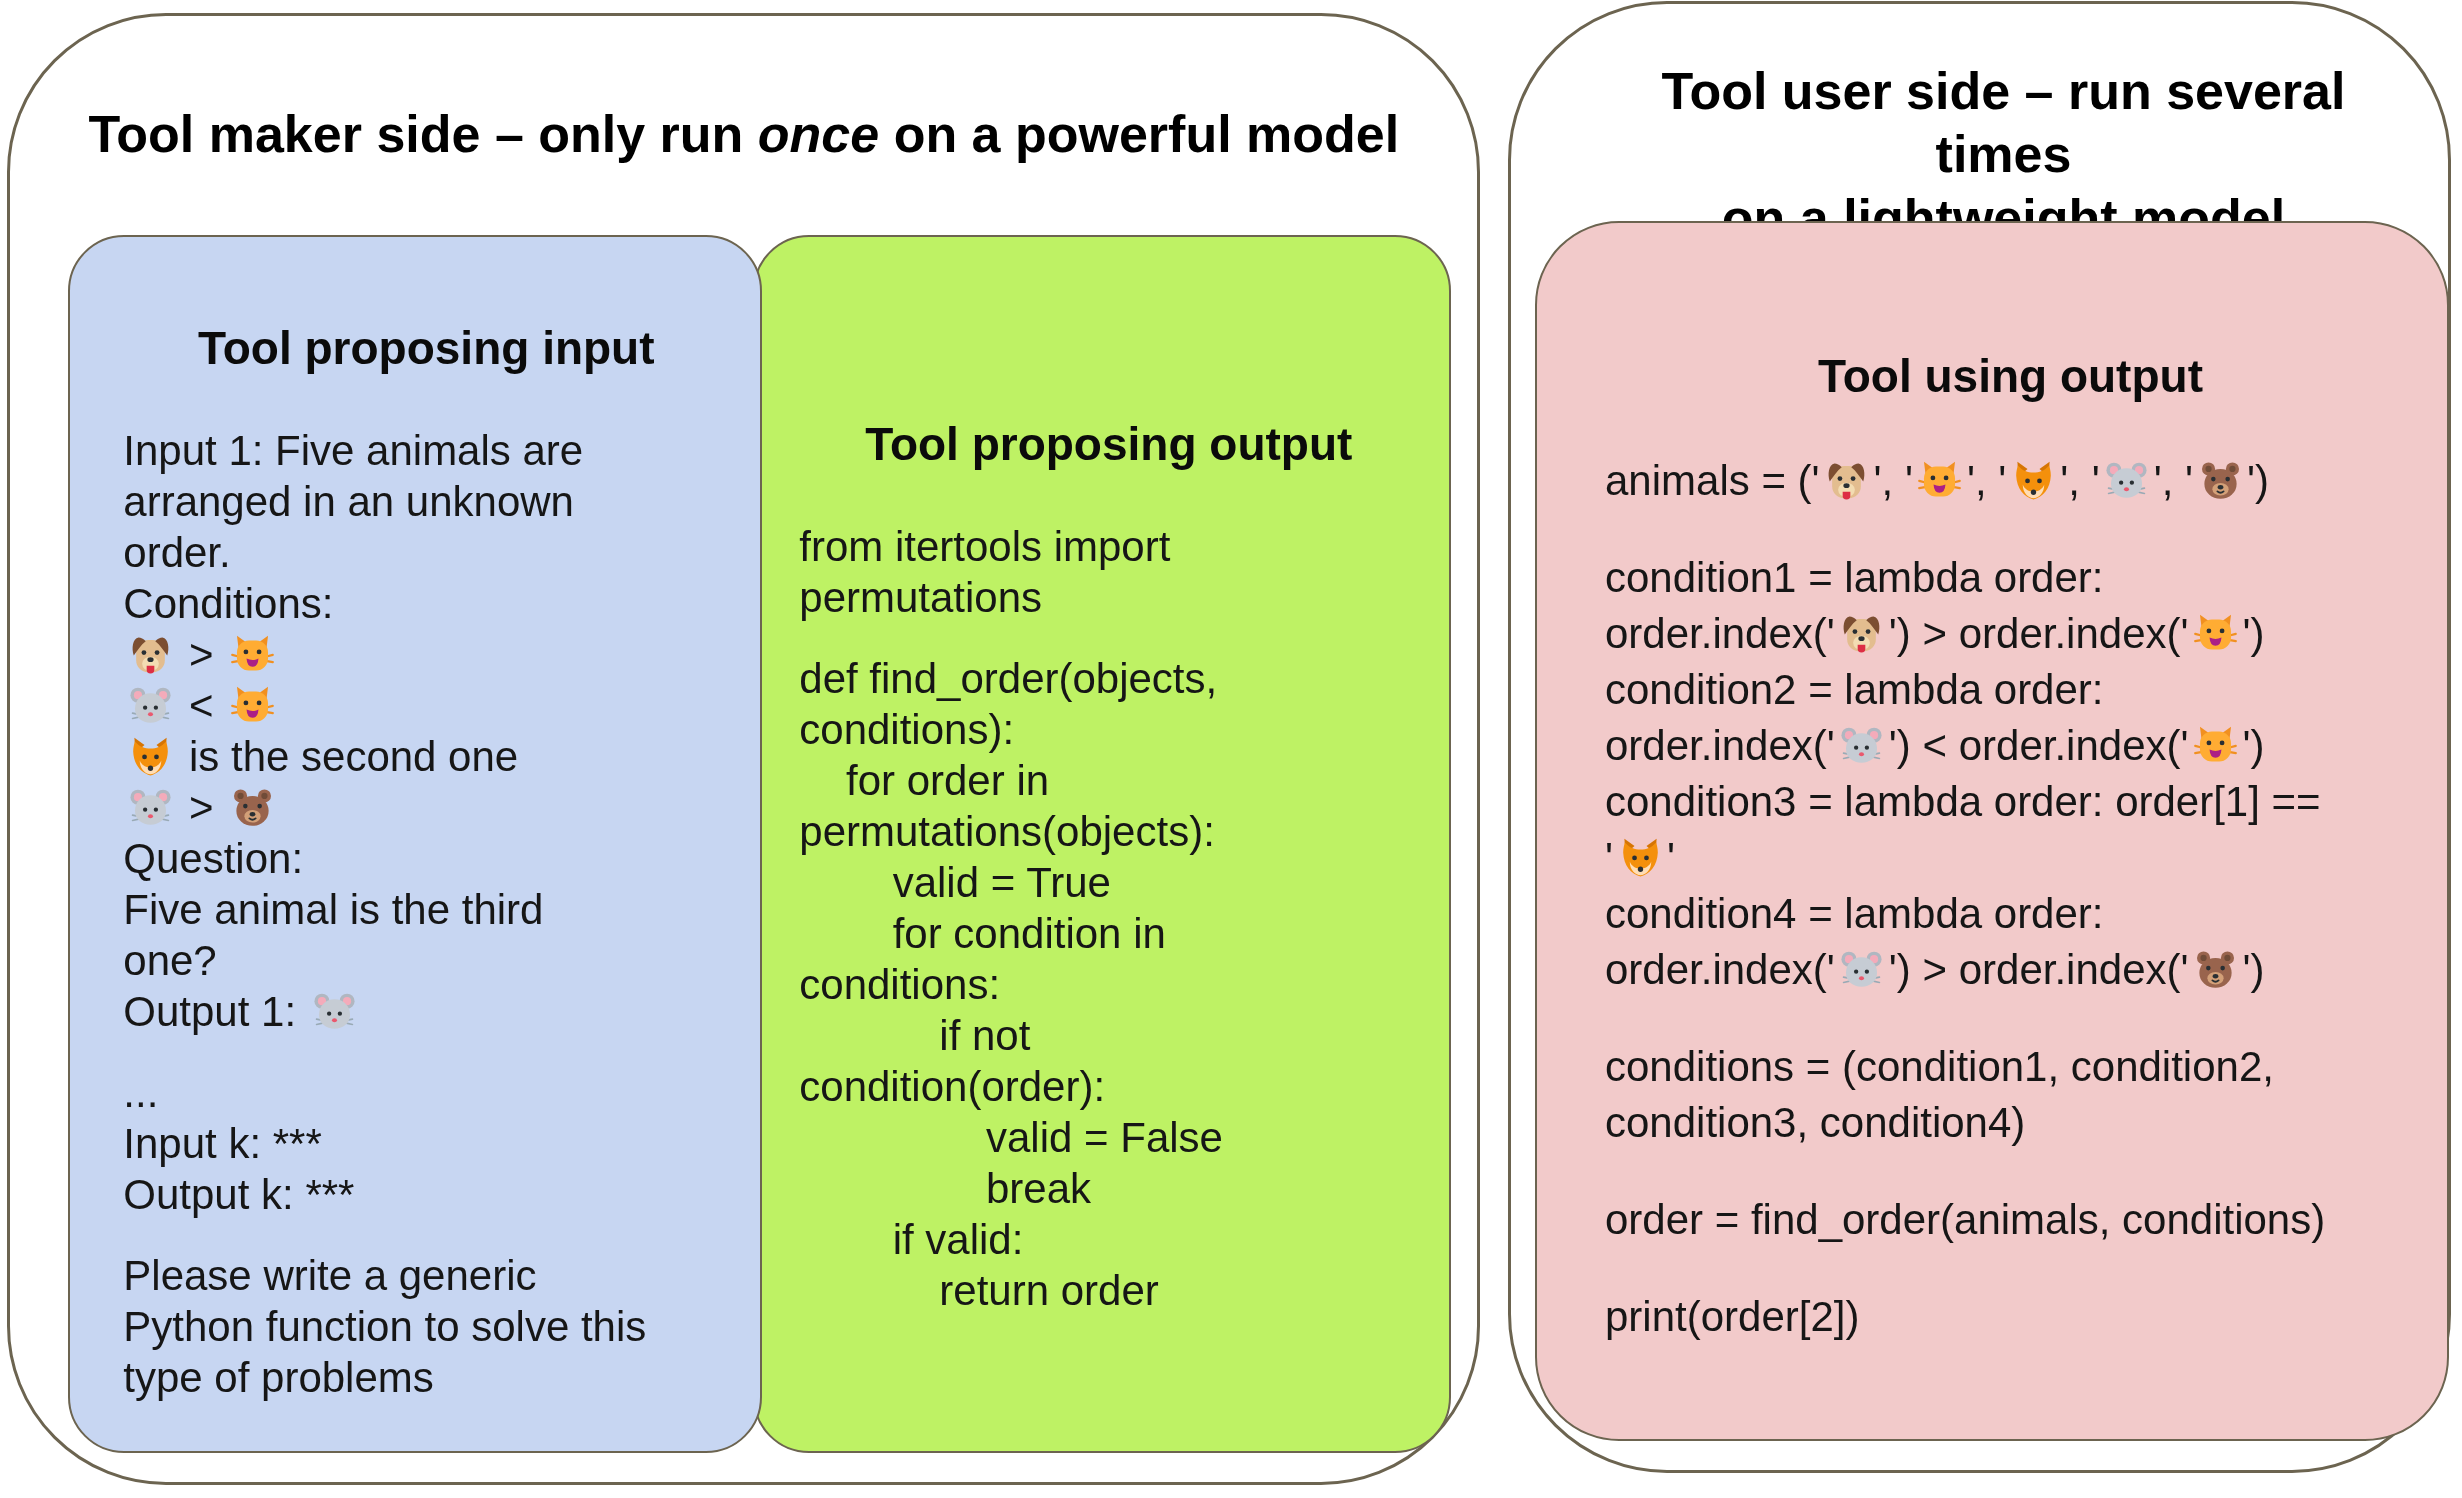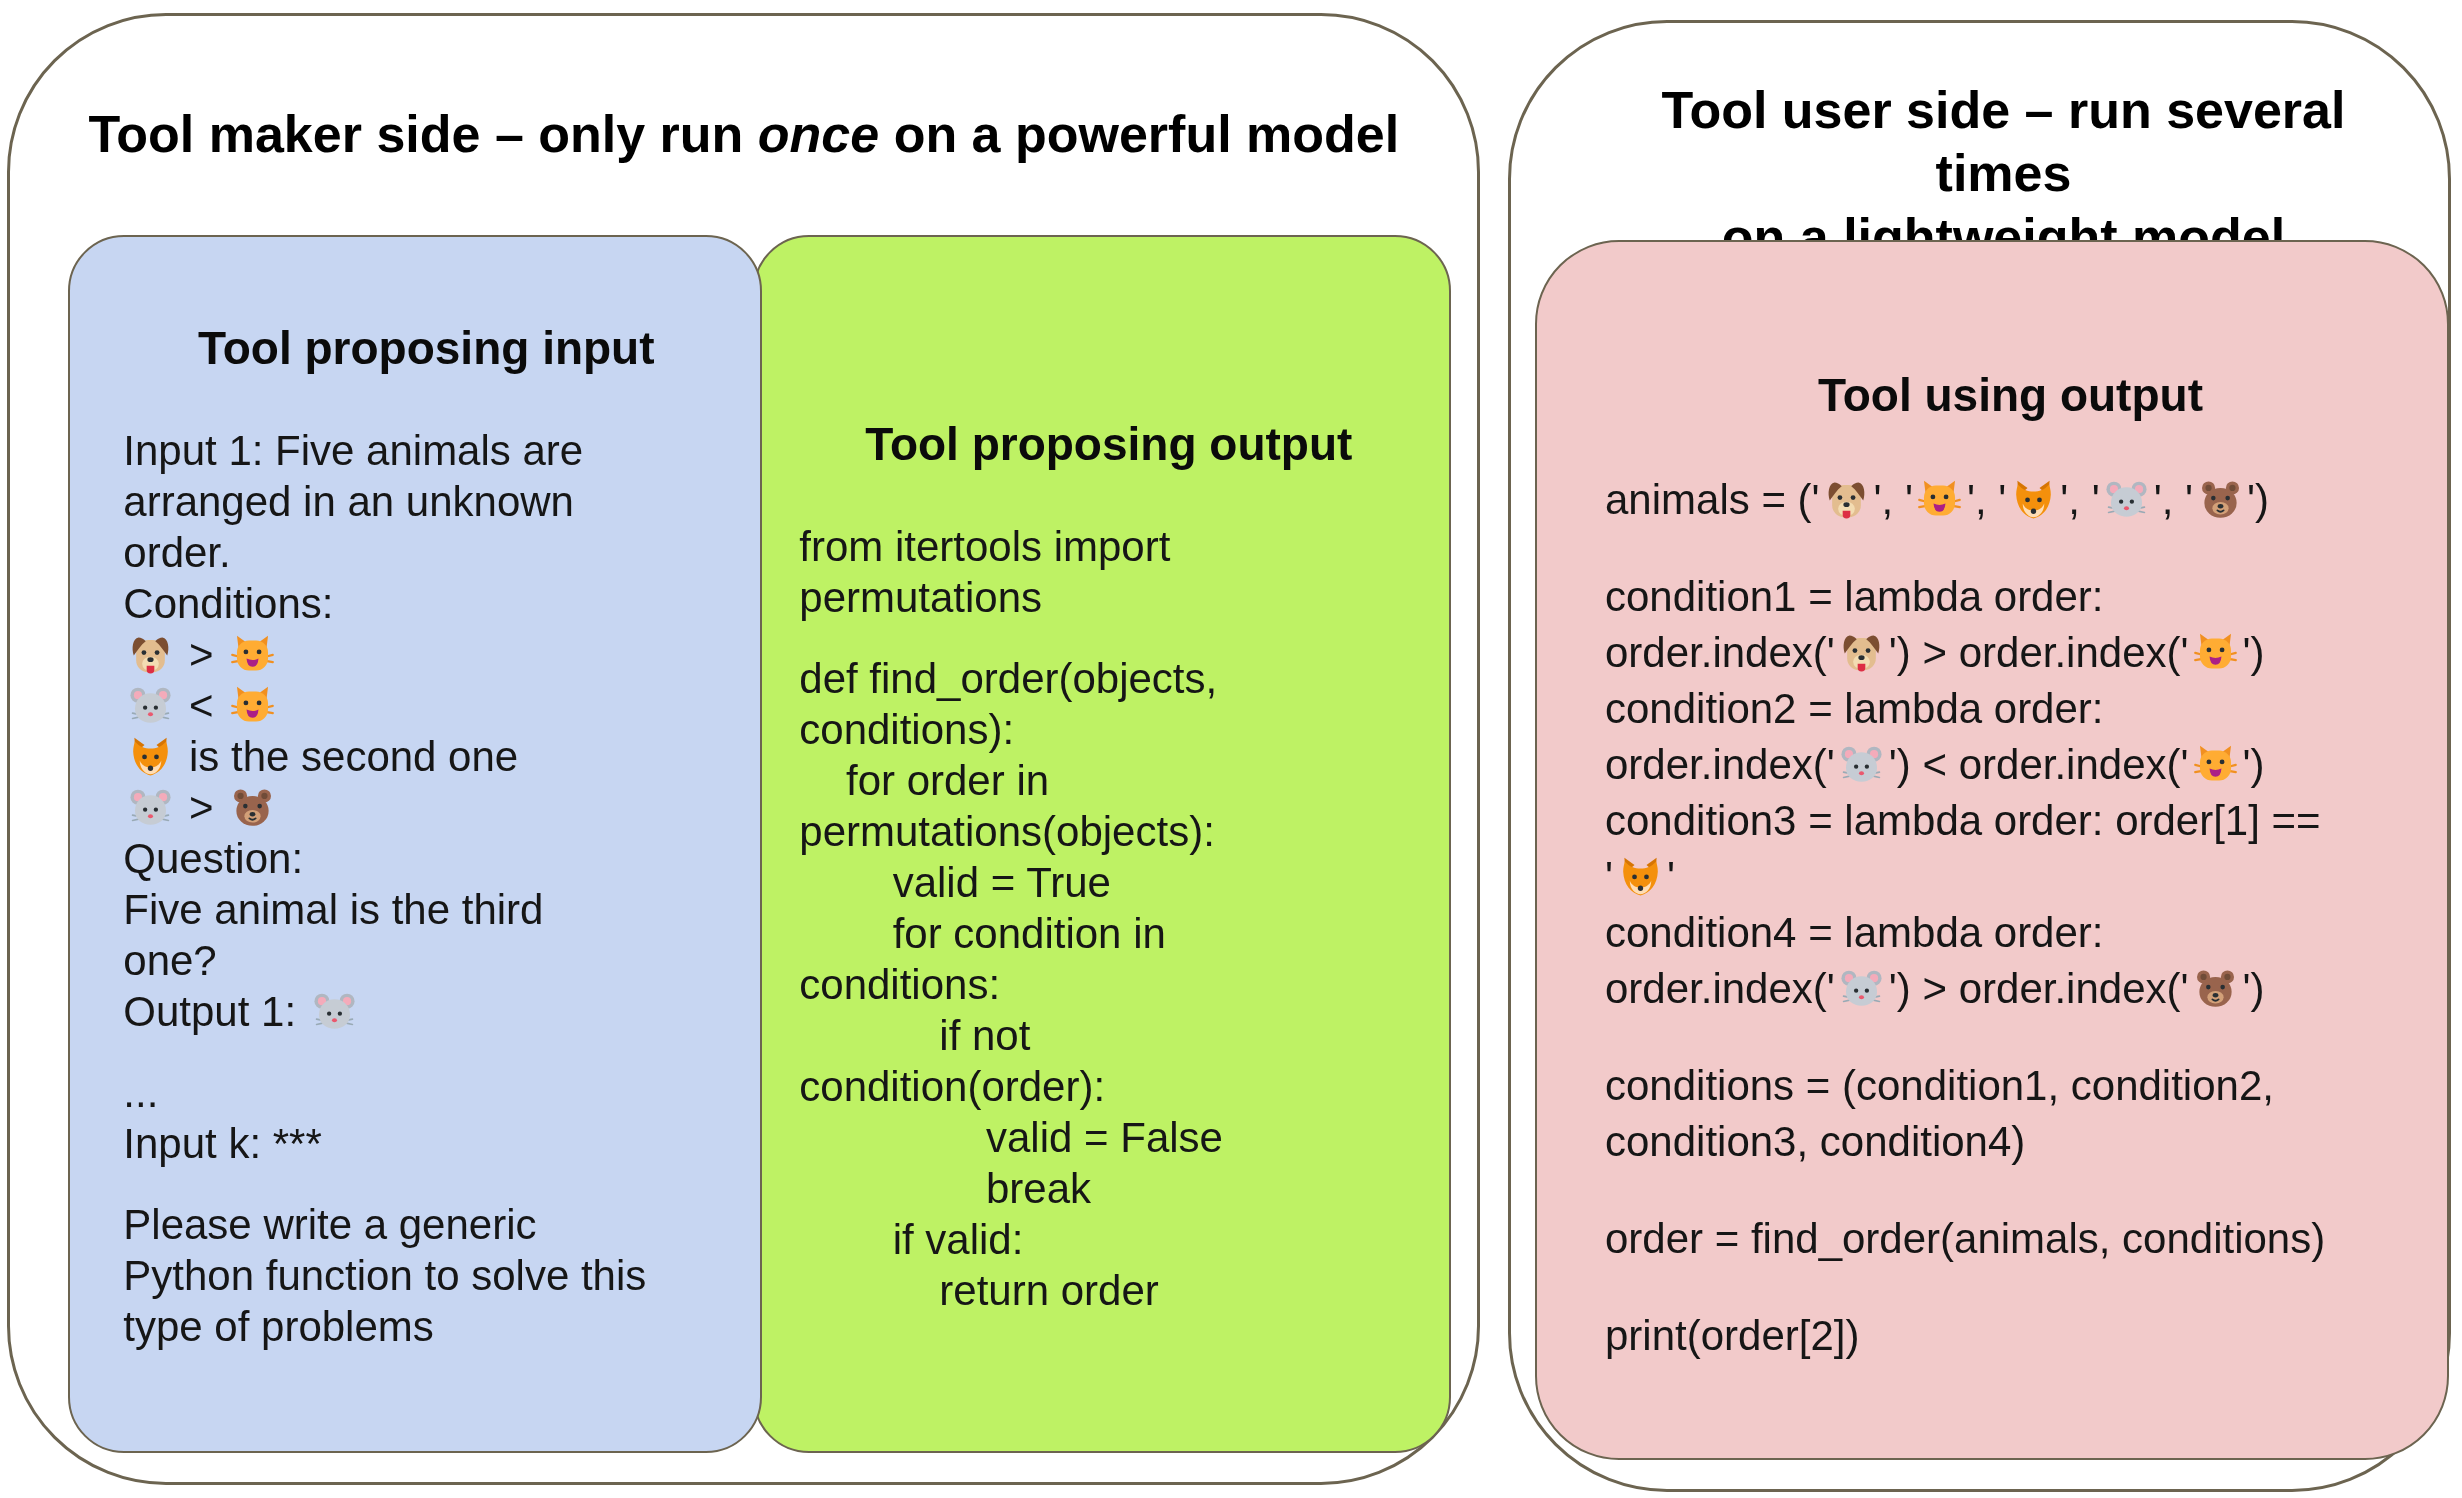--- a/index.html
+++ b/index.html
@@ -6,21 +6,21 @@
   body{
     width:2462px;height:1498px;background:#ffffff;overflow:hidden;position:relative;
     font-family:"Liberation Sans","DejaVu Sans",sans-serif;color:#161616;
     -webkit-font-smoothing:antialiased;
   }
   .panel{
     position:absolute;background:#ffffff;border:3.6px solid #6c6450;
     border-radius:159px;box-sizing:border-box;
   }
   .panel-left{left:7.3px;top:12.7px;width:1473px;height:1472px;}
-  .panel-right{left:1508px;top:20px;width:943px;height:1472px;padding-left:48px;}
+  .panel-right{left:1508px;top:1px;width:943px;height:1472px;padding-left:48px;}
   .panel-title{
     margin:87px 46px 0 46px;text-align:center;
     font-size:52px;line-height:1.22;font-weight:700;color:#000;white-space:pre-line;
   }
   .panel-right .panel-title{margin-top:56px;}
   .panel-title em{font-style:italic;}
   .box{
     position:absolute;border:2.7px solid #6c6450;box-sizing:border-box;
     font-size:42px;color:#161616;
   }
@@ -147,20 +147,21 @@
           </svg></div>
         <div class="line">Question:</div>
         <div class="line">Five animal is the third</div>
         <div class="line">one?</div>
         <div class="line">Output 1: <svg class="emj" viewBox="0 0 36 36">
             <use href="#emj-mouse" xlink:href="#emj-mouse"></use>
           </svg></div>
         <div class="line blank"></div>
         <div class="line">...</div>
         <div class="line">Input k: ***</div>
+        <div class="line">Output k: ***</div>
         <div class="line blank"></div>
         <div class="line">Please write a generic</div>
         <div class="line">Python function to solve this</div>
         <div class="line">type of problems</div>
       </div>
   </div>
 
   <div class="box box-yellow">
     <h2>Tool proposing output</h2>
     <div class="lines">

